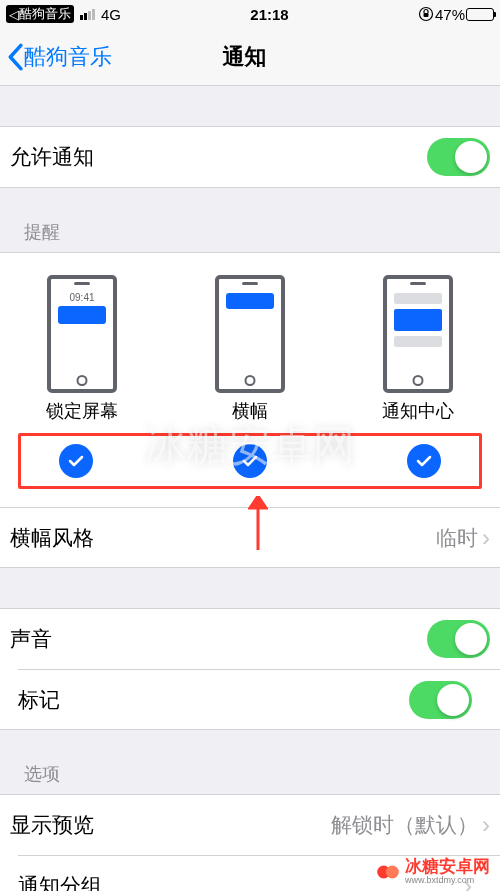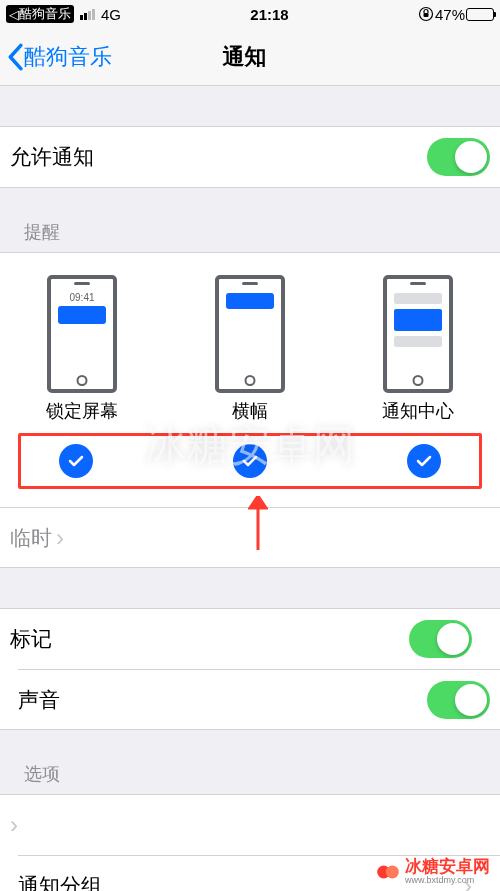--- a/index.html
+++ b/index.html
@@ -143,44 +143,47 @@
           </svg>
         </div>
       <div class="check">
           <svg width="20" height="20" viewBox="0 0 20 20">
             <path d="M4 10l4 4 8-8" stroke="#fff" stroke-width="2.5" fill="none" stroke-linecap="round" stroke-linejoin="round"></path>
           </svg>
         </div>
     </div>
   </div>
   <div class="row" style="border-top:1px solid #d1d1d6">
+    <div class="row-label">横幅风格</div>
     <div class="row-value">临时</div>
     <div class="chev">›</div>
   </div>
 </div>
 <div style="border-top:1px solid #d1d1d6"></div>
 
 <div class="spacer"></div>
 
 <div class="grouped">
+  <div class="row">
+    <div class="row-label">声音</div>
+    <div class="switch"></div>
+  </div>
   <div class="row">
     <div class="row-label">标记</div>
     <div style="padding-right:18px">
         <div class="switch"></div>
       </div>
   </div>
-  <div class="row">
-    <div class="row-label">声音</div>
-    <div class="switch"></div>
-  </div>
 </div>
 
 <div class="group-header" style="margin-top:24px">选项</div>
 <div class="grouped">
   <div class="row">
+    <div class="row-label">显示预览</div>
+    <div class="row-value">解锁时（默认）</div>
     <div class="chev">›</div>
   </div>
   <div class="row">
     <div class="row-label">通知分组</div>
     <div style="padding-right:18px">
         <div class="chev">›</div>
       </div>
   </div>
 </div>
 

